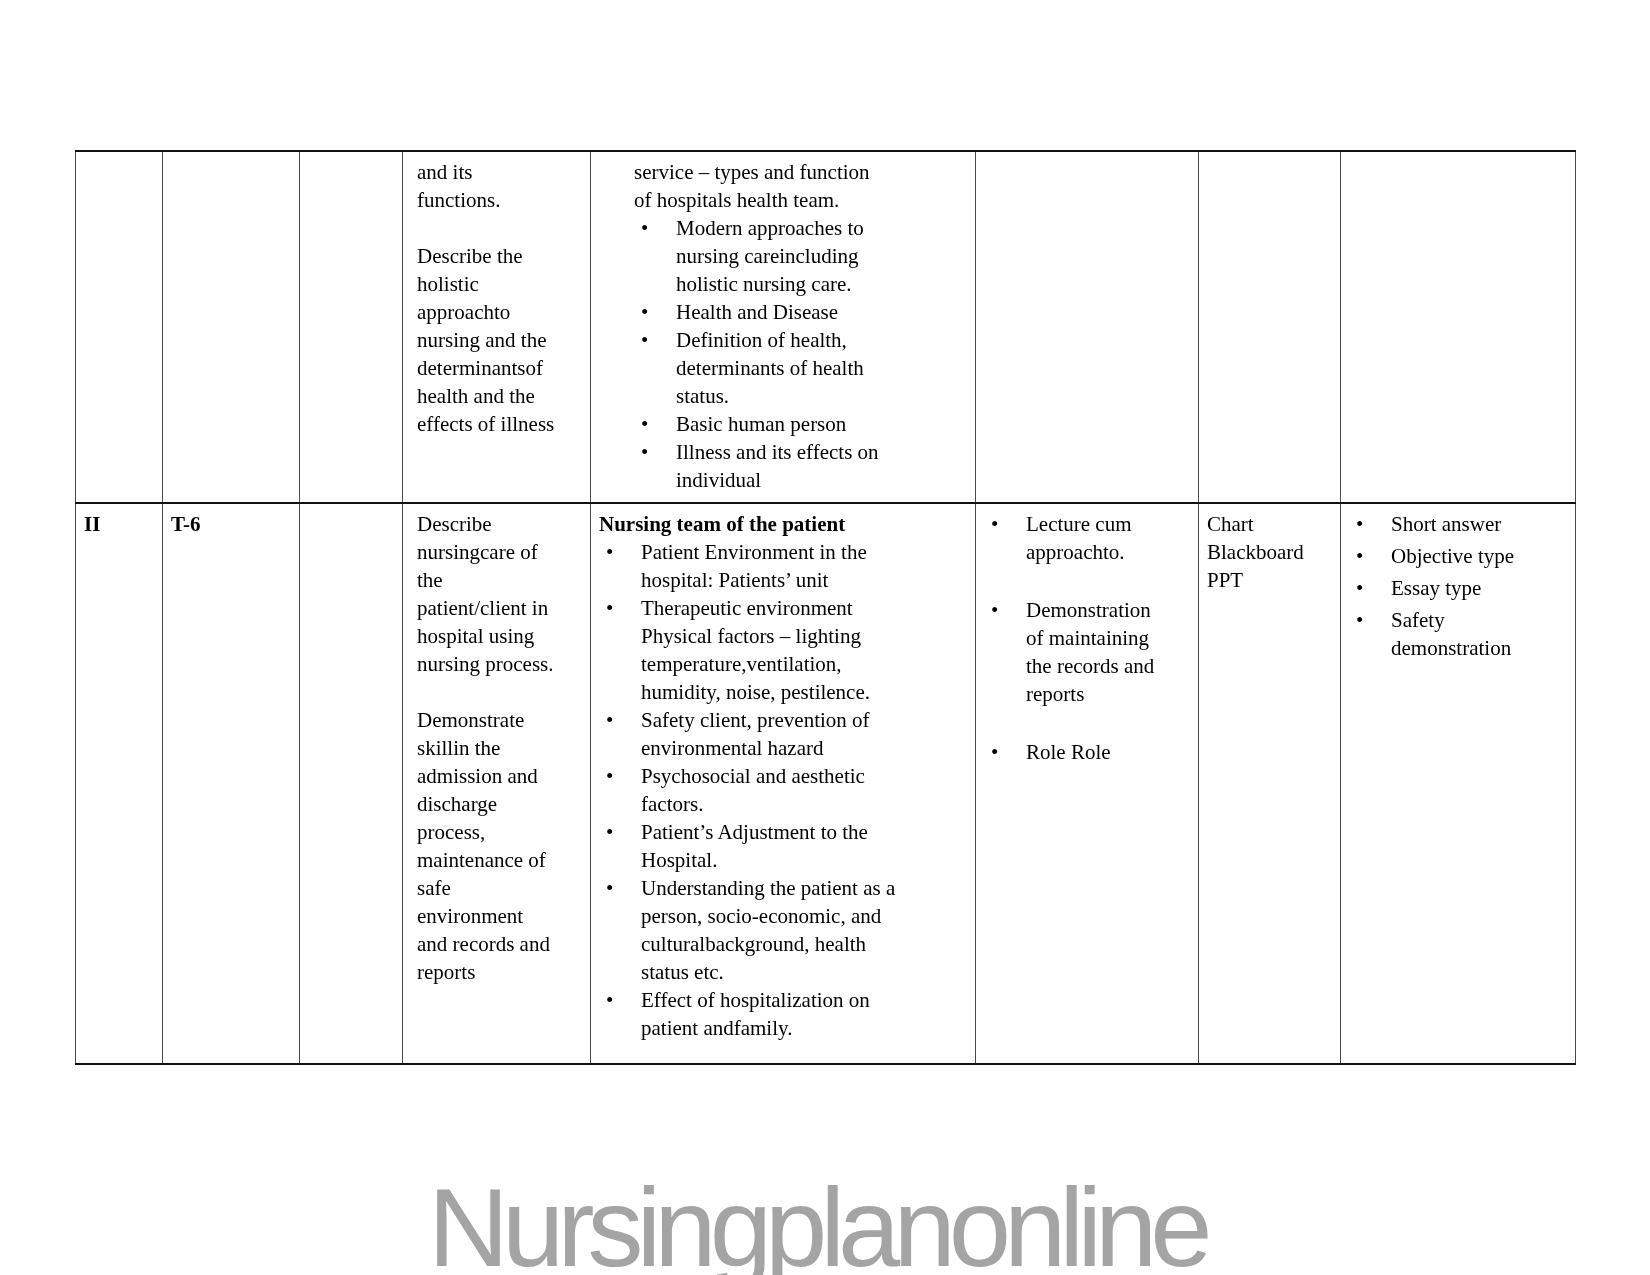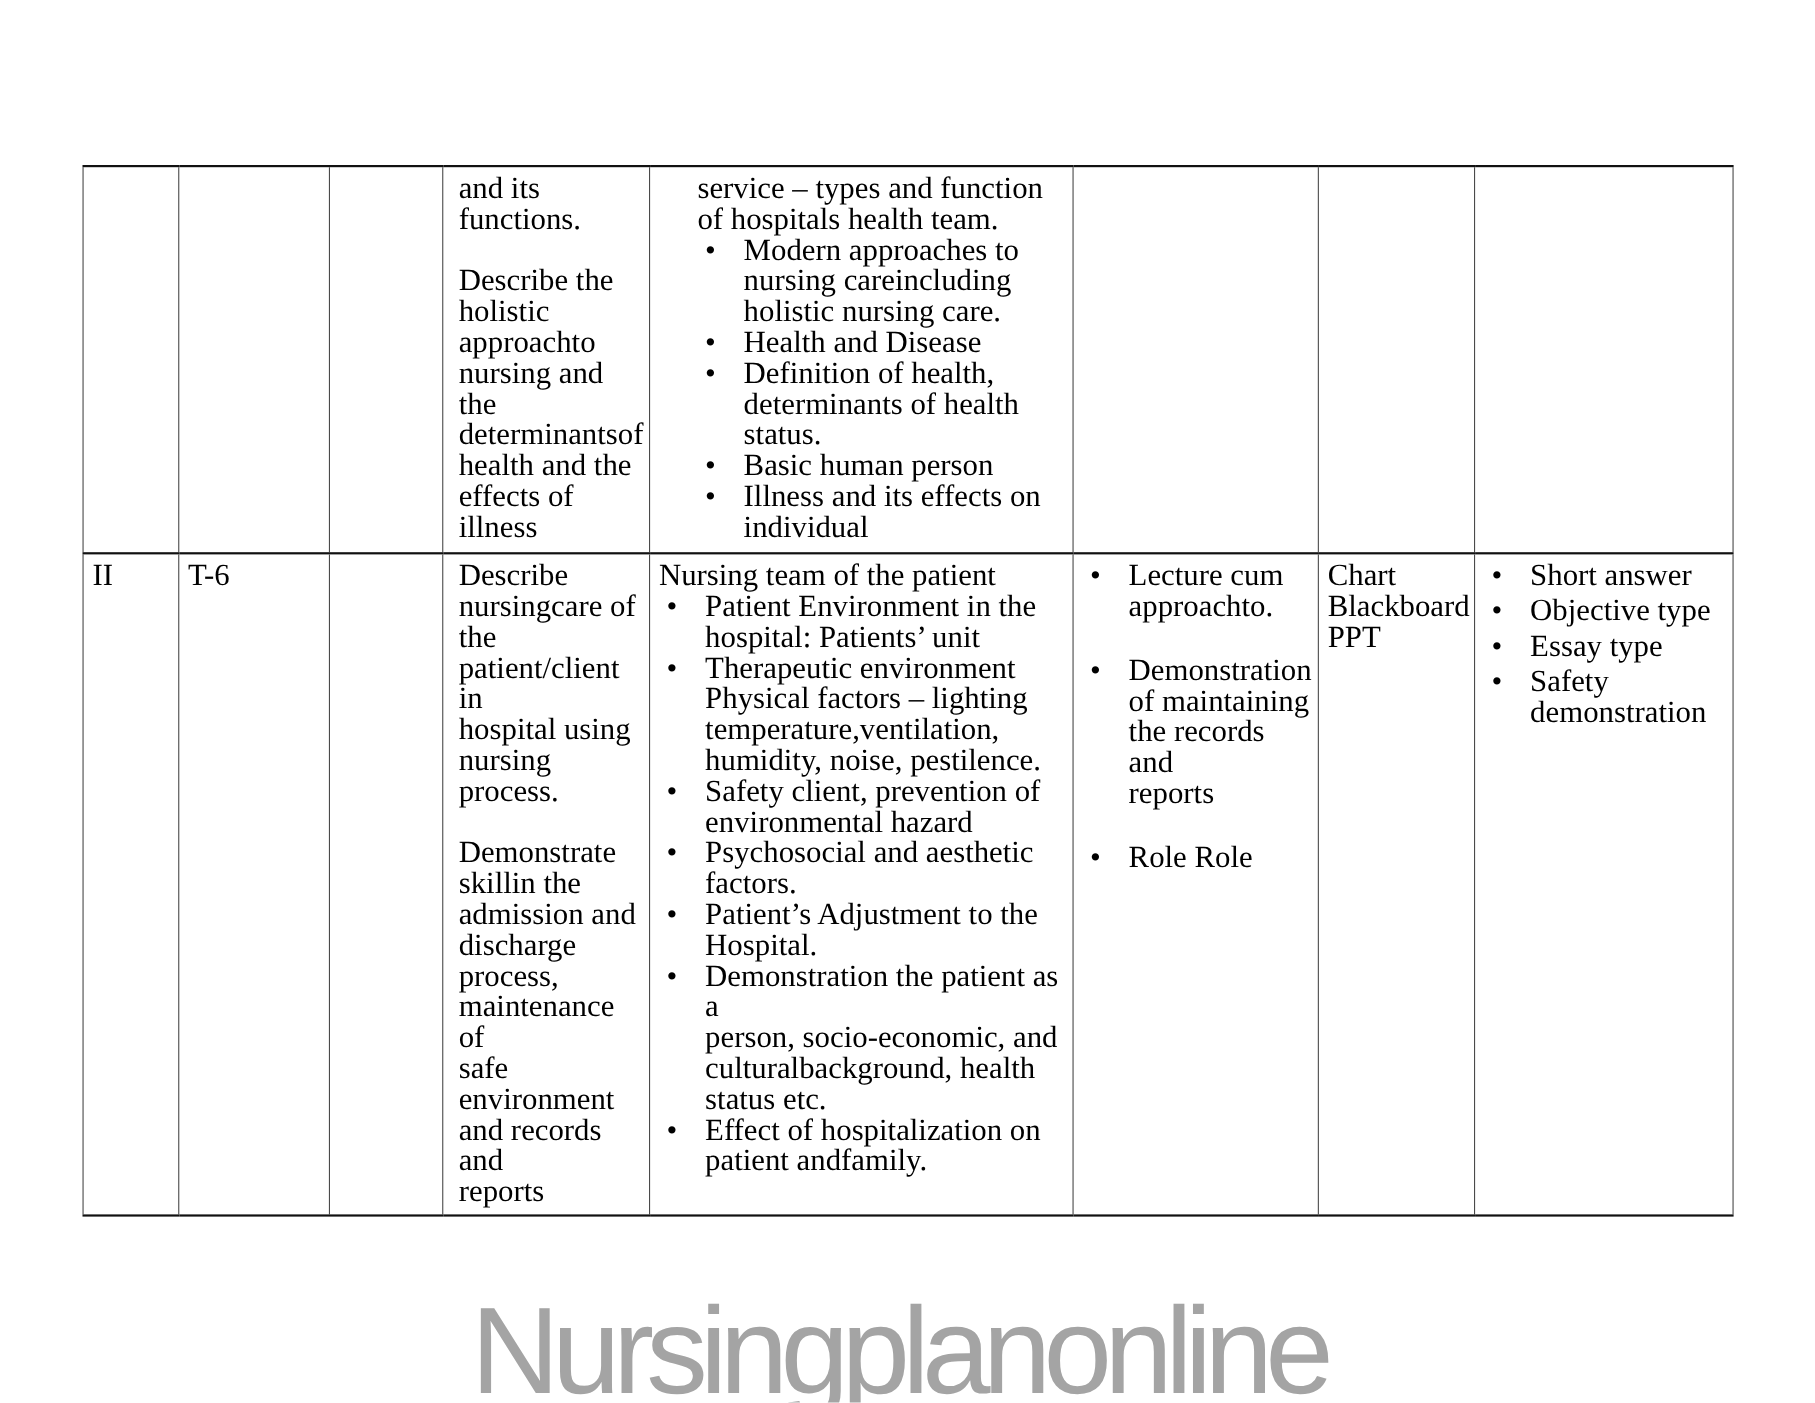--- a/index.html
+++ b/index.html
@@ -9,27 +9,27 @@
     font-family:"Liberation Serif","DejaVu Serif",serif;
   }
   table.syllabus{
     position:absolute;left:75px;top:150px;width:1500px;
     border-collapse:collapse;table-layout:fixed;
   }
   td{
     border-left:1.5px solid #4a4a4a;border-right:1.5px solid #4a4a4a;
     border-top:2px solid #111;border-bottom:2px solid #111;
     vertical-align:top;padding:6px 8px;
-    font-size:28px;line-height:28px;
+    font-size:21px;line-height:28px;
   }
   tr.r1{height:352px;}
   tr.r2{height:561px;}
   td.c4{padding-left:14px;}
   .pre{white-space:pre-line;}
-  .b{font-weight:normal;}
+  .b{font-weight:bold;}
   .bitem{display:flex;}
   .dot{flex:0 0 42px;padding-left:7px;box-sizing:border-box;}
   .btxt{flex:1;white-space:pre-line;}
   .indent2{margin-left:35px;}
   .lead{white-space:pre-line;}
   .spaced .bitem{margin-bottom:30px;}
   .tight .bitem{margin-bottom:4px;}
   .watermark{
     position:absolute;left:428px;top:1163px;
     font-family:"Liberation Sans","DejaVu Sans",sans-serif;
@@ -168,21 +168,21 @@
               <span class="btxt">Psychosocial and aesthetic
 factors.</span>
             </div>
           <div class="bitem">
               <span class="dot">•</span>
               <span class="btxt">Patient’s Adjustment to the
 Hospital.</span>
             </div>
           <div class="bitem">
               <span class="dot">•</span>
-              <span class="btxt">Demonstration the patient as a
+              <span class="btxt">Understanding the patient as a
 person, socio-economic, and
 culturalbackground, health
 status etc.</span>
             </div>
           <div class="bitem">
               <span class="dot">•</span>
               <span class="btxt">Effect of hospitalization on
 patient andfamily.</span>
             </div>
         </div>

